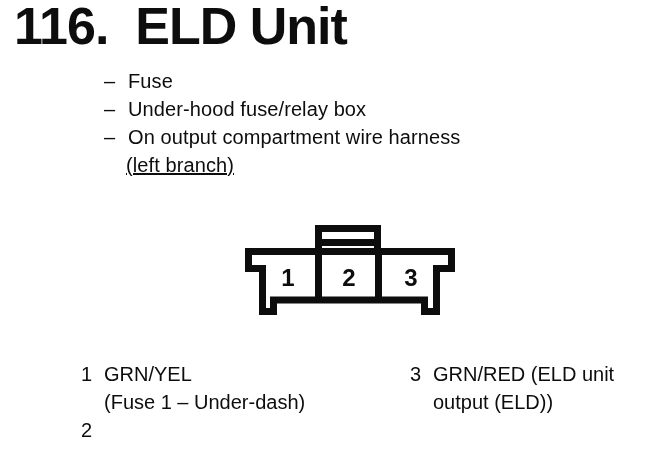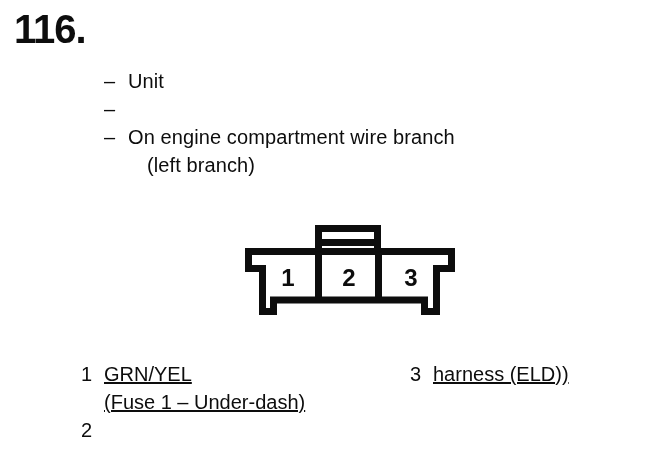--- a/index.html
+++ b/index.html
@@ -10,42 +10,42 @@
     background: #ffffff;
     color: #0d0d0d;
     font-family: "Liberation Sans", sans-serif;
     overflow: hidden;
   }
 
   
   .header {
     position: absolute;
     left: 14px;
-    top: 9px;
+    top: 0;
     display: flex;
     gap: 27px;
     font-weight: bold;
-    font-size: 40px;
+    font-size: 52px;
     letter-spacing: -1px;
     line-height: 1;
     white-space: nowrap;
   }
 
   
   .notes {
     position: absolute;
     left: 104px;
     top: 67px;
     font-size: 20px;
     line-height: 28px;
     letter-spacing: 0.1px;
   }
   .note-row { display: flex; }
   .note-dash { width: 24px; flex: none; }
-  .note-cont { margin-left: 43px; }
+  .note-cont { margin-left: 22px; text-decoration: underline; }
 
   
   .diagram {
     position: absolute;
     left: 238px;
     top: 219px;
     width: 236px;
     height: 102px;
   }
   .diagram svg { display: block; width: 100%; height: 100%; }
@@ -62,42 +62,44 @@
     left: 0;
     width: 672px;
     font-size: 20px;
     line-height: 28px;
   }
   .legend-col { position: absolute; top: 0; }
   .legend-col.left  { left: 81px; }
   .legend-col.right { left: 410px; }
   .legend-entry { display: flex; }
   .legend-num { flex: none; width: 15px; margin-right: 8px; }
-  .legend-lines { white-space: nowrap; text-decoration: underline; }
+  .legend-lines { white-space: nowrap; }
 </style>
 </head>
 <body>
 
 <div class="page">
 
   <div class="header">
     <span>116.</span>
+    <span>ELD Unit</span>
   </div>
 
   <div class="notes">
     <div class="note-row">
       <span class="note-dash">–</span>
-      <span>Unit</span>
+      <span>Fuse</span>
     </div>
     <div class="note-row">
       <span class="note-dash">–</span>
+      <span>Under-hood fuse/relay box</span>
     </div>
     <div class="note-row">
       <span class="note-dash">–</span>
-      <span>On engine compartment wire branch</span>
+      <span>On output compartment wire harness</span>
     </div>
     <div class="note-cont">(left branch)</div>
   </div>
 
   <div class="diagram">
     <svg viewBox="238 219 236 102">
       <g fill="none" stroke="#0d0d0d" stroke-width="7" stroke-linejoin="miter">
 
         <path d="
           M 248.5 251.5
@@ -143,19 +145,20 @@
         </span>
       </div>
       <div class="legend-entry">
         <span class="legend-num">2</span>
       </div>
     </div>
     <div class="legend-col right">
       <div class="legend-entry">
         <span class="legend-num">3</span>
         <span class="legend-lines">
-          <span style="display:block">harness (ELD))</span>
+          <span style="display:block">GRN/RED (ELD unit</span>
+          <span style="display:block">output (ELD))</span>
         </span>
       </div>
     </div>
   </div>
 
 </div>
 
 </body></html>

